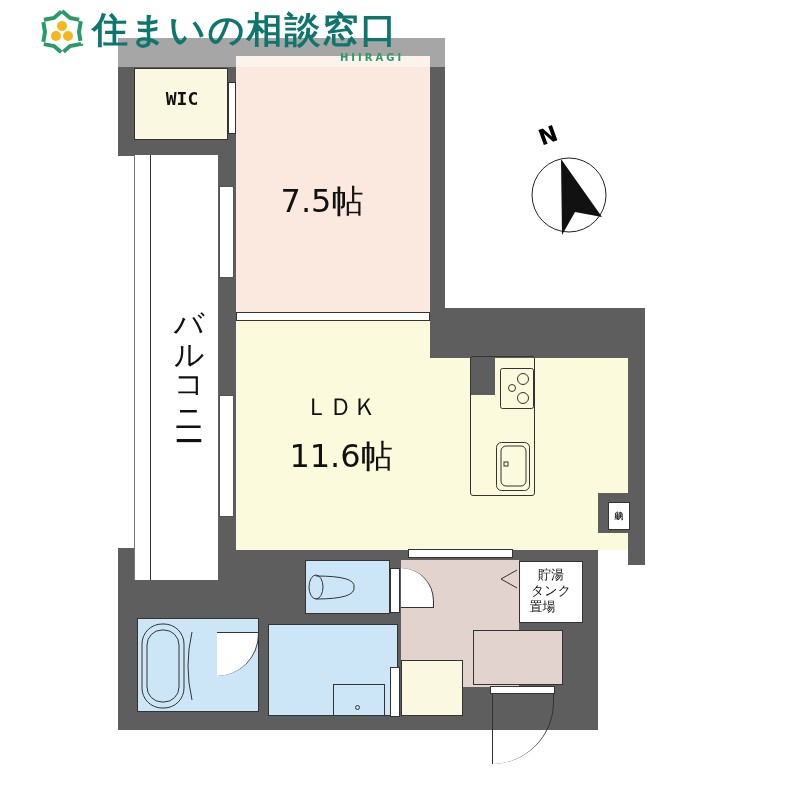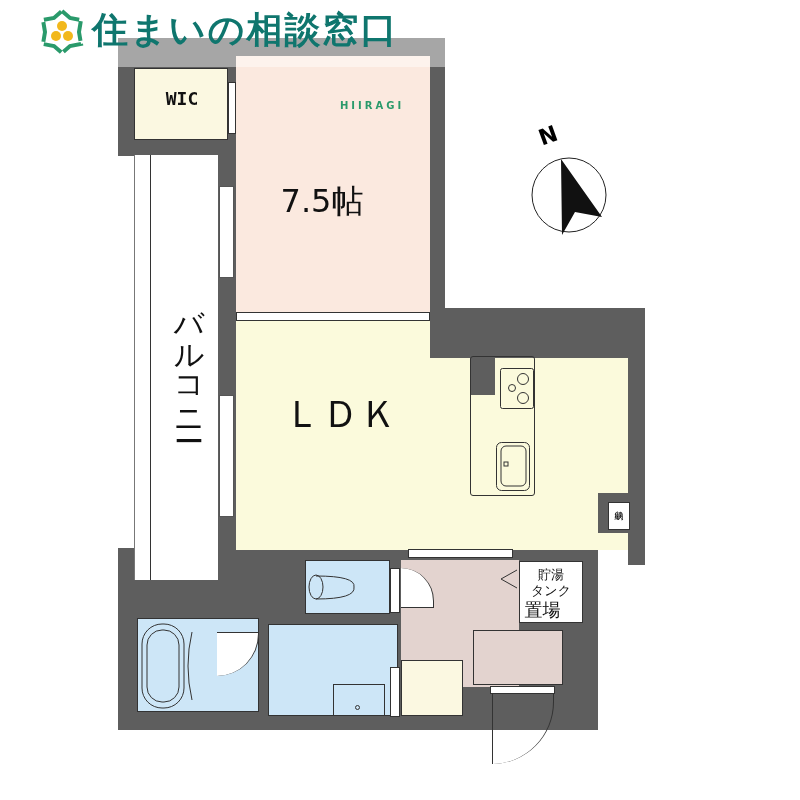--- a/index.html
+++ b/index.html
@@ -47,21 +47,22 @@
   <div class="abs" style="left:134px;top:155px;width:84px;height:425px;background:#fff;border-left:1px solid #777;"></div>
   <div class="abs" style="left:150px;top:155px;width:1px;height:425px;background:#333;"></div>
   <div class="abs txt vertical" style="left:168px;top:290px;font-size:30px;">バルコニー</div>
 
   <div class="abs" style="left:219px;top:186px;width:15px;height:92px;background:#fff;border:1px solid #555;"></div>
   <div class="abs" style="left:219px;top:395px;width:15px;height:122px;background:#fff;border:1px solid #555;"></div>
 
   <div class="abs" style="left:236px;top:321px;width:194px;height:229px;background:#fbfadc;"></div>
   <div class="abs" style="left:430px;top:358px;width:198px;height:192px;background:#fbfadc;"></div>
   <div class="abs wall" style="left:470px;top:340px;width:25px;height:55px;"></div>
-  <div class="abs txt room-label" style="left:236px;top:395px;width:210px;font-size:38px;">ＬＤＫ</div>
+  <div class="abs txt room-label" style="left:236px;top:395px;width:210px;font-size:24px;">ＬＤＫ</div>
+  <div class="abs txt room-label" style="left:236px;top:440px;width:210px;font-size:32px;">11.6帖</div>
 
   <div class="abs" style="left:470px;top:356px;width:65px;height:140px;border:1px solid #333;border-radius:3px;"></div>
   <svg class="abs" style="left:500px;top:368px;" width="34" height="42">
     <rect x="0.5" y="0.5" width="33" height="40" rx="2" fill="none" stroke="#333"></rect>
     <circle cx="23" cy="11" r="5.5" fill="none" stroke="#333"></circle>
     <circle cx="12" cy="20" r="3.5" fill="none" stroke="#333"></circle>
     <circle cx="23" cy="30" r="5.5" fill="none" stroke="#333"></circle>
   </svg>
   <svg class="abs" style="left:496px;top:442px;" width="34" height="50">
     <rect x="0.5" y="0.5" width="33" height="48" rx="5" fill="none" stroke="#333"></rect>
@@ -98,21 +99,21 @@
   <div class="abs" style="left:401px;top:560px;width:118px;height:127px;background:#e3d3cf;"></div>
   <div class="abs" style="left:401px;top:660px;width:62px;height:56px;background:#fbf8e1;border:1px solid #333;"></div>
   <div class="abs" style="left:401px;top:568px;width:33px;height:40px;background:#fff;border-top-right-radius:33px;border-right:1px solid #333;border-bottom:1px solid #333;"></div>
 
   <div class="abs" style="left:519px;top:561px;width:64px;height:62px;background:#fff;border:1px solid #333;"></div>
   <svg class="abs" style="left:497px;top:568px;" width="22" height="22">
       <polyline points="20,2 4,11 20,20" fill="none" stroke="#333"></polyline>
     </svg>
   <div class="abs txt" style="left:519px;top:566px;width:64px;font-size:13px;">貯湯</div>
   <div class="abs txt" style="left:519px;top:582px;width:64px;font-size:13px;">タンク</div>
-  <div class="abs txt" style="left:519px;top:598px;width:47px;font-size:18px;">置場</div>
+  <div class="abs txt" style="left:519px;top:598px;width:47px;font-size:13px;">置場</div>
 
   <div class="abs" style="left:473px;top:630px;width:90px;height:55px;background:#e3d3cf;border:1px solid #333;"></div>
 
   <div class="abs" style="left:490px;top:686px;width:65px;height:8px;background:#fff;border:1px solid #333;"></div>
   <div class="abs" style="left:492px;top:694px;width:62px;height:70px;border-left:1px solid #333;border-right:1px solid #333;border-bottom-right-radius:62px;"></div>
 
   <div class="abs" style="left:525px;top:115px;width:90px;height:120px;">
     <div class="abs" style="left:14px;top:8px;font-size:22px;font-weight:bold;transform:rotate(-20deg);">N</div>
     <svg class="abs" style="left:4px;top:40px;" width="80" height="80">
       <circle cx="40" cy="40" r="37" fill="none" stroke="#222" stroke-width="1"></circle>
@@ -122,14 +123,14 @@
 
   <div class="abs banner" style="left:118px;top:35px;width:327px;height:32px;"></div>
 
   <svg class="abs" style="left:38px;top:8px;" width="48" height="48">
     <path d="M24,3 L32,10 L43,12 L41,24 L43,36 L32,38 L24,45 L16,38 L5,36 L7,24 L5,12 L16,10 Z" fill="none" stroke="#2a9a6b" stroke-width="4" stroke-dasharray="20 3"></path>
     <circle cx="24" cy="18" r="5" fill="#f2b81c"></circle>
     <circle cx="18" cy="28" r="5" fill="#f2b81c"></circle>
     <circle cx="30" cy="28" r="5" fill="#f2b81c"></circle>
   </svg>
   <div class="abs logo-text" style="left:92px;top:6px;">住まいの相談窓口</div>
-  <div class="abs hiiragi" style="left:340px;top:52px;margin-top:48px;">HIIRAGI</div>
+  <div class="abs hiiragi" style="left:340px;top:52px;">HIIRAGI</div>
 </div>
 
 </body></html>

